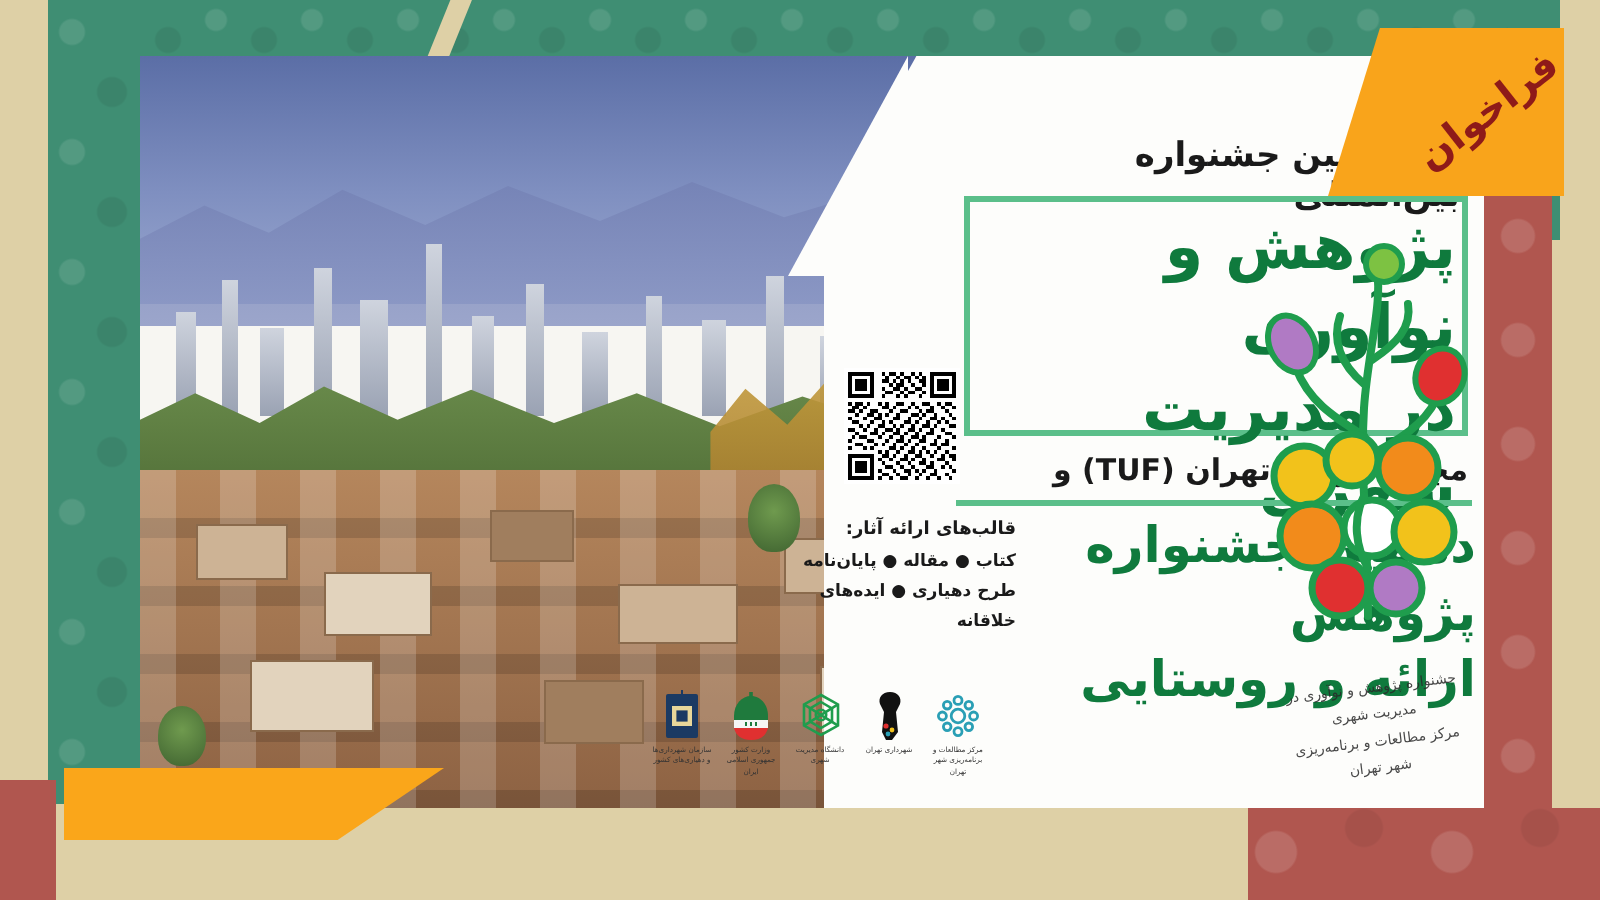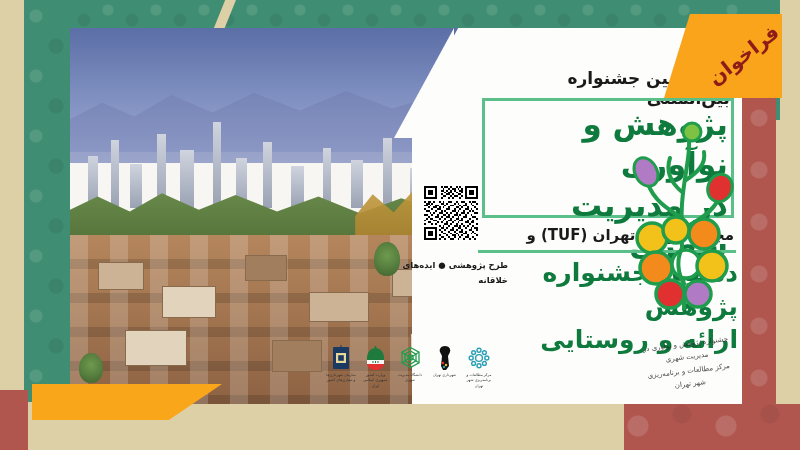--- a/index.html
+++ b/index.html
@@ -403,21 +403,23 @@
           <rect x="14" y="28" width="2" height="1"></rect>
           <rect x="18" y="28" width="1" height="1"></rect>
           <rect x="21" y="28" width="1" height="1"></rect>
           <rect x="24" y="28" width="1" height="1"></rect>
           <rect x="27" y="28" width="1" height="1"></rect>
       </g>
     </svg>
   </div>
 
   <div class="formats">
-    <div>طرح پژوهشی ● ایده‌های خلاقانه</div>
+    <div class="hd">قالب‌های ارائه آثار:</div>
+    <div>کتاب ● مقاله ● پایان‌نامه</div>
+    <div>طرح دهیاری ● ایده‌های خلاقانه</div>
   </div>
 
   <div class="t-kicker">پانزدهمین جشنواره بین‌المللی</div>
 
   <div class="title-box"></div>
   <div class="t-title">
     <div>پژوهش و نوآوری</div>
     <div>در مدیریت شهری</div>
   </div>
 

